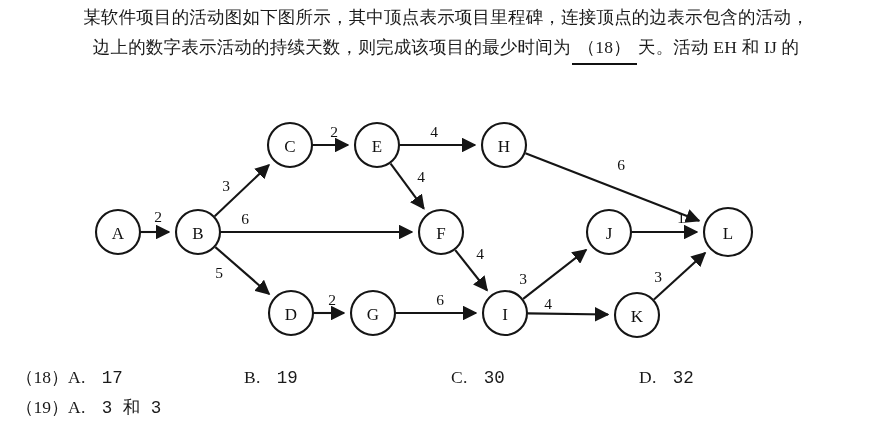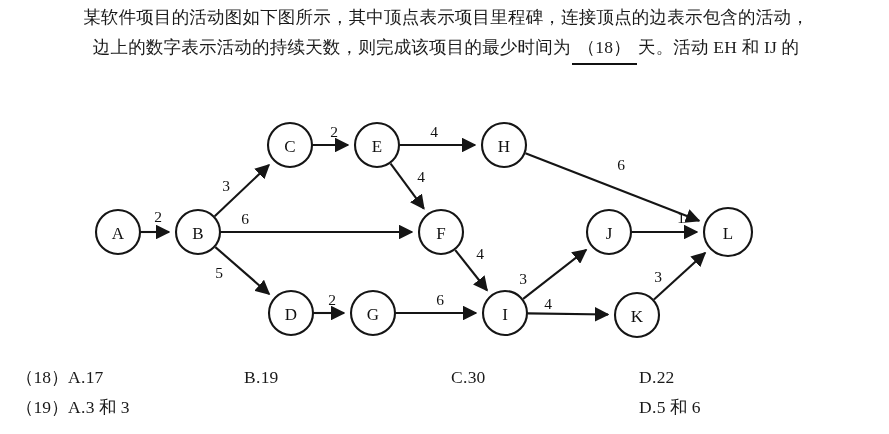--- a/index.html
+++ b/index.html
@@ -98,22 +98,22 @@
   }
   .opt-a { left: 68px; }
   .opt-b { left: 244px; }
   .opt-c { left: 451px; }
   .opt-d { left: 639px; }
   .opt-letter {
     font-family: "Liberation Serif", "DejaVu Serif", serif;
     letter-spacing: 0.4px;
   }
   .opt-val {
-    margin-left: 0;
-    font-family: Liberation Serif, serif;
+    margin-left: 16px;
+    font-family: Liberation Mono, monospace;
   }
 </style>
 </head>
 <body>
 
 <div id="question-text">
   <div class="qline">某软件项目的活动图如下图所示，其中顶点表示项目里程碑，连接顶点的边表示包含的活动，</div>
   <div class="qline">
     <span>边上的数字表示活动的持续天数，则完成该项目的最少时间为</span><span class="blank">（18）</span><span>天。活动 EH 和 IJ 的</span>
   </div>
@@ -220,27 +220,24 @@
     <span class="opt-item opt-a">
       <span class="opt-letter">A.</span><span class="opt-val">17</span>
     </span>
     <span class="opt-item opt-b">
       <span class="opt-letter">B.</span><span class="opt-val">19</span>
     </span>
     <span class="opt-item opt-c">
       <span class="opt-letter">C.</span><span class="opt-val">30</span>
     </span>
     <span class="opt-item opt-d">
-      <span class="opt-letter">D.</span><span class="opt-val">22</span>
+      <span class="opt-letter">D.</span><span class="opt-val">32</span>
     </span>
   </div>
 
   <div class="opt-row">
     <span class="opt-tag">（19）</span>
     <span class="opt-item opt-a">
       <span class="opt-letter">A.</span><span class="opt-val">3 和 3</span>
     </span>
-    <span class="opt-item opt-d">
-      <span class="opt-letter">D.</span><span class="opt-val">5 和 6</span>
-    </span>
   </div>
 
 </div>
 
 </body></html>

